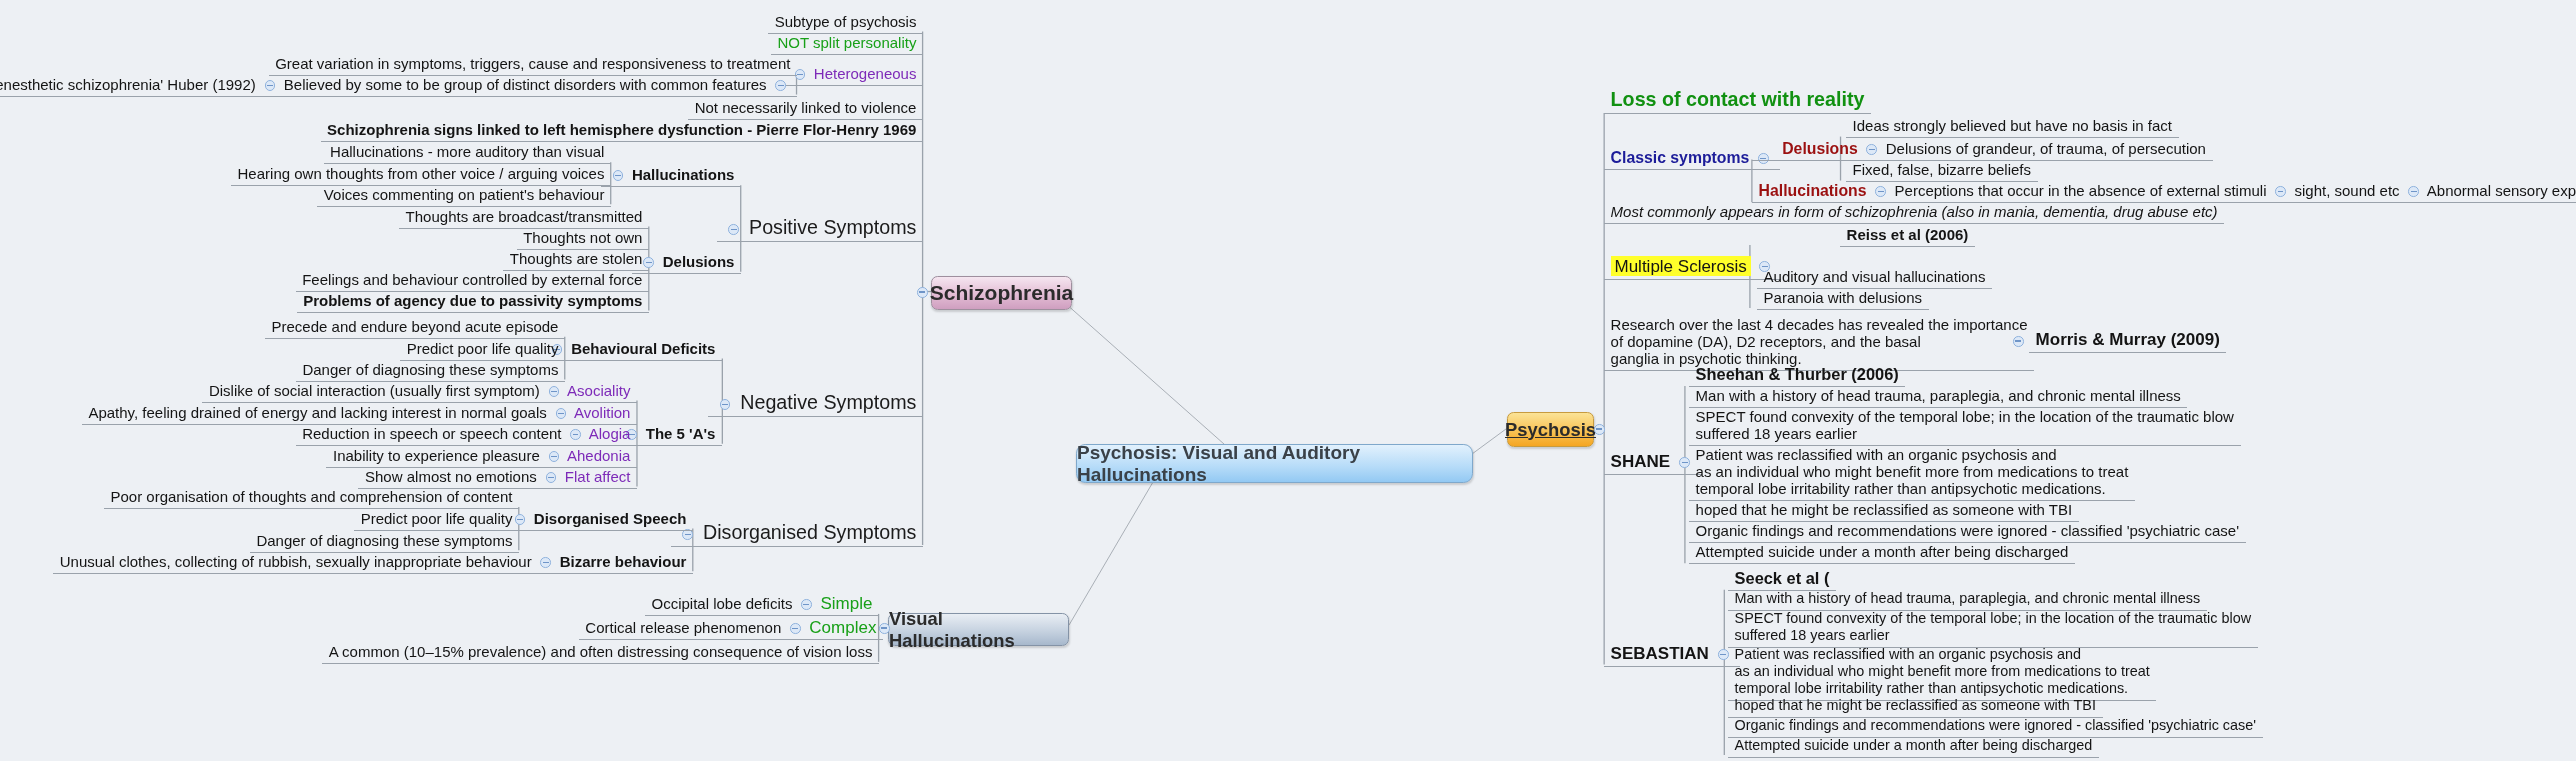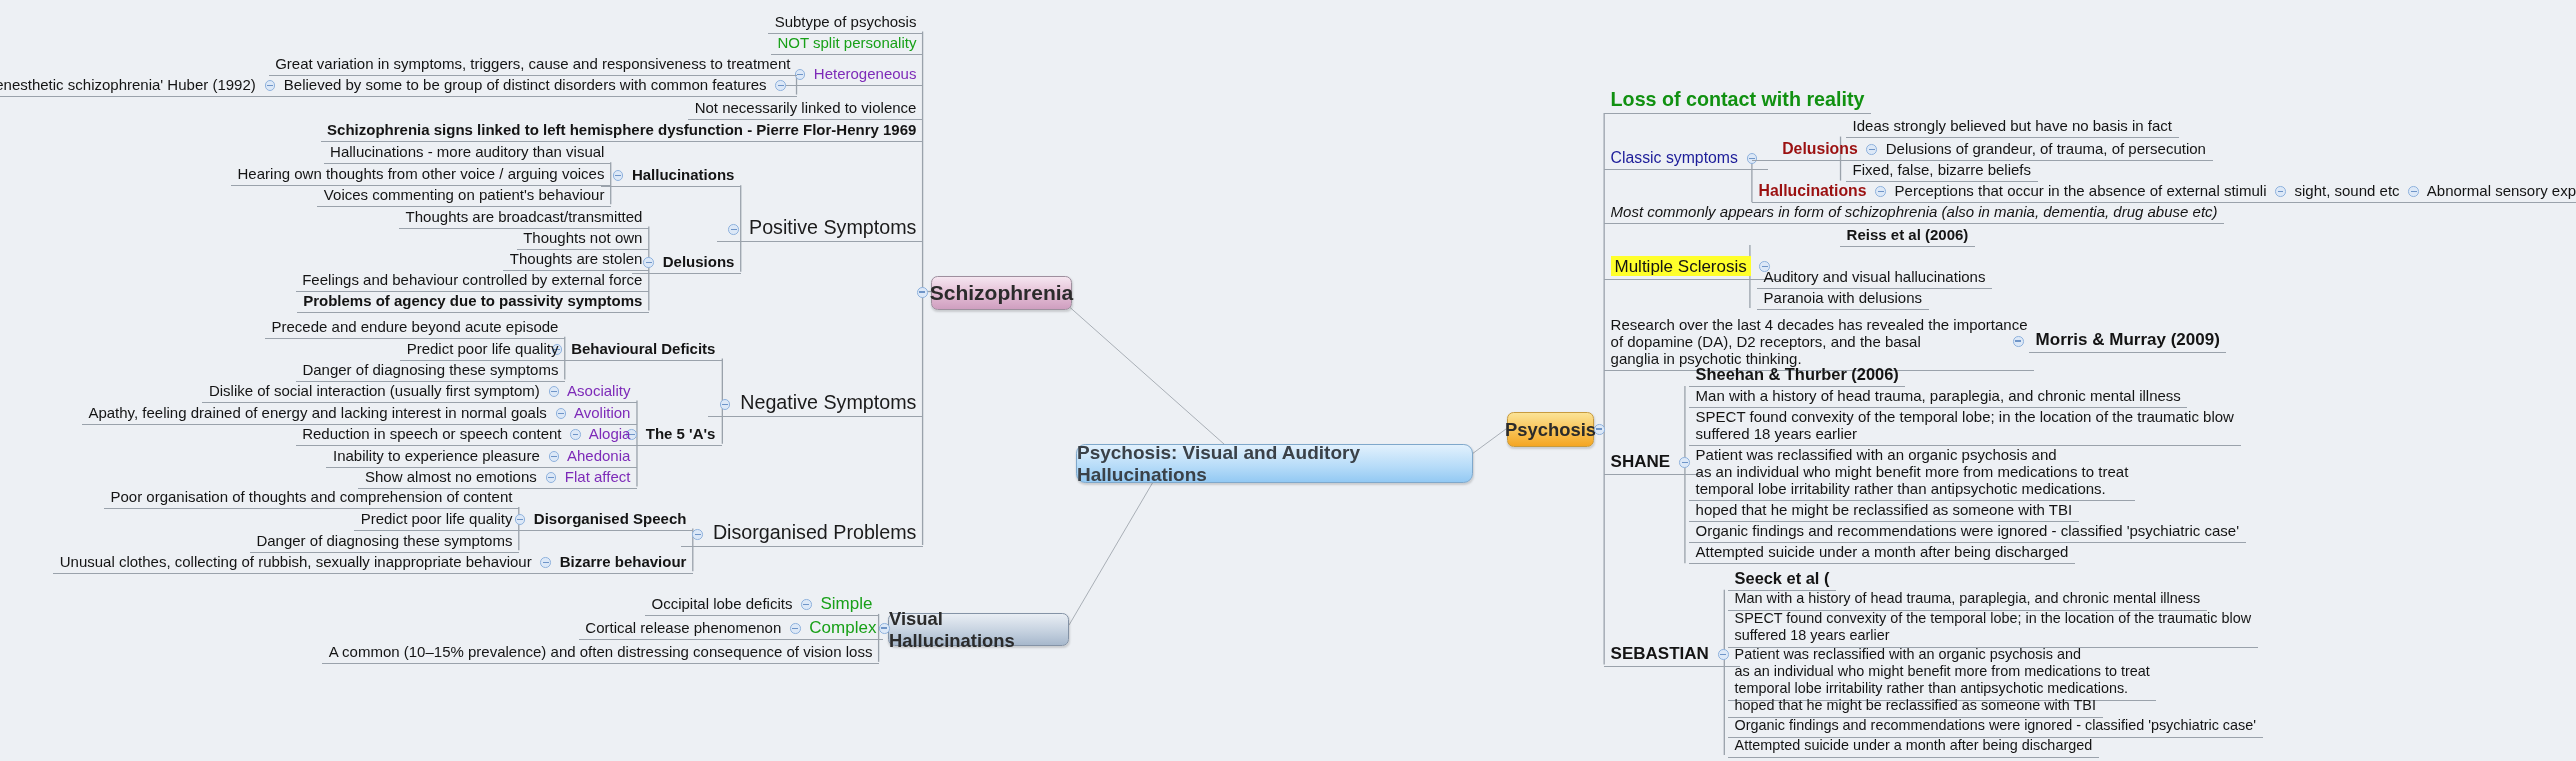--- a/index.html
+++ b/index.html
@@ -11,42 +11,42 @@
   body{background:var(--bg);font-family:"Liberation Sans", sans-serif;}
   .canvas{position:relative;width:2576px;height:761px;overflow:hidden;background:var(--bg);}
   svg.wires{position:absolute;left:0;top:0;pointer-events:none;}
   .row{position:absolute;white-space:nowrap;border-bottom:1.3px solid var(--line);
        padding:1.3px 6.6px 2.6px 6.6px;font-size:15px;line-height:17px;color:var(--text);}
   .b{font-weight:bold;}
   .it{font-style:italic;}
   .g{color:var(--green);}
   .hg{color:var(--hgreen);font-weight:bold;font-size:19.7px;line-height:21px;}
   .p{color:var(--purple);}
-  .nv{color:var(--navy);font-weight:normal;font-size:15.8px;}
+  .nv{color:var(--navy);font-weight:bold;font-size:15.8px;}
   .dr{color:var(--darkred);font-weight:bold;font-size:15.8px;}
   .lg{font-size:19.7px;line-height:22px;color:#1b1b1b;}
   .md{font-size:17px;line-height:18.4px;}
   .glg{font-size:17px;}
   .smlh .ln{line-height:15.8px;}
   .blk .ln{line-height:17px;white-space:nowrap;}
   .hl{background:var(--yellow);padding:0.7px 3.9px;font-size:17px;margin-top:39px;}
   .circ{display:inline-block;width:8.5px;height:8.5px;border-radius:50%;
         background:var(--circfill);border:0.7px solid var(--circborder);
         vertical-align:-0.7px;margin:0 4.6px;position:relative;}
   .circ::after{content:"";position:absolute;left:1.3px;right:1.3px;top:3.3px;height:1.3px;background:#6f95c8;}
   .bigbox{position:absolute;border-radius:6.6px;border:1.3px solid #9e8f9e;
           display:flex;align-items:center;justify-content:center;font-weight:bold;color:#2b2b2b;
           box-shadow:0.7px 1.3px 2px rgba(0,0,0,0.15);}
   #box-schizophrenia{left:931px;top:276px;width:139px;height:31.5px;font-size:21px;
      background:linear-gradient(180deg,#f5e6f0 0%,#e3bcd4 55%,#cf9fc0 100%);}
   #box-central{left:1076px;top:444px;width:395px;height:37px;font-size:19px;border-radius:9.2px;
      border-color:#7fa8cb;color:#3a4148;
      background:linear-gradient(180deg,#e2f1fd 0%,#b5dbf8 60%,#93c9f3 100%);}
   #box-psychosis{left:1507px;top:412px;width:85px;height:33px;font-size:18.4px;border-color:#c79b3f;
-     background:linear-gradient(180deg,#fbe396 0%,#f8c254 55%,#f5a623 100%);}
+     background:linear-gradient(180deg,#fbe396 0%,#f8c254 55%,#f5a623 100%);text-decoration:underline;}
   #box-vh{left:888px;top:613px;width:179px;height:31px;font-size:18.4px;border-color:#8493a6;
      background:linear-gradient(180deg,#e9eef4 0%,#c6d2e0 55%,#a7b8cc 100%);}
   .freecirc{position:absolute;width:8.5px;height:8.5px;border-radius:50%;
         background:var(--circfill);border:0.7px solid var(--circborder);}
   .freecirc::after{content:"";position:absolute;left:1.3px;right:1.3px;top:3.3px;height:1.3px;background:#6f95c8;}
 </style>
 </head>
 <body style="background: rgb(237, 240, 244);">
 
 <div class="canvas">
@@ -177,21 +177,21 @@
     <span>Inability to experience pleasure</span>
     <span class="circ"></span>
     <span class="p">Ahedonia</span></div>
   <div class="row" style="right:1939px;top:467px">
     <span>Show almost no emotions</span>
     <span class="circ"></span>
     <span class="p">Flat affect</span></div>
 
   <div class="row lg" style="right:1653px;top:520px">
     <span class="circ"></span>
-    <span>Disorganised Problems</span></div>
+    <span>Disorganised Symptoms</span></div>
   <div class="row b" style="right:1883px;top:509px">
     <span class="circ"></span>
     <span>Disorganised Speech</span></div>
   <div class="row" style="right:2057px;top:487px">
     <span>Poor organisation of thoughts and comprehension of content</span></div>
   <div class="row" style="right:2057px;top:509px">
     <span>Predict poor life quality</span></div>
   <div class="row" style="right:2057px;top:531px">
     <span>Danger of diagnosing these symptoms</span></div>
   <div class="row" style="right:1883px;top:552px">

